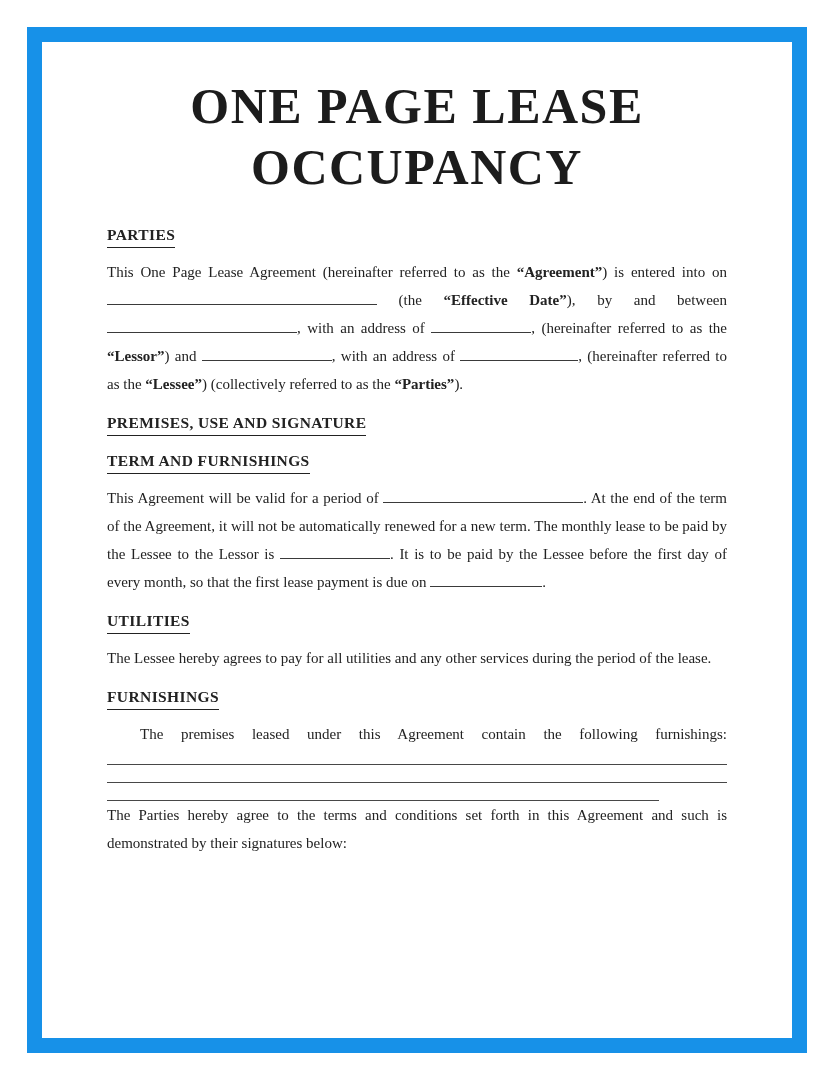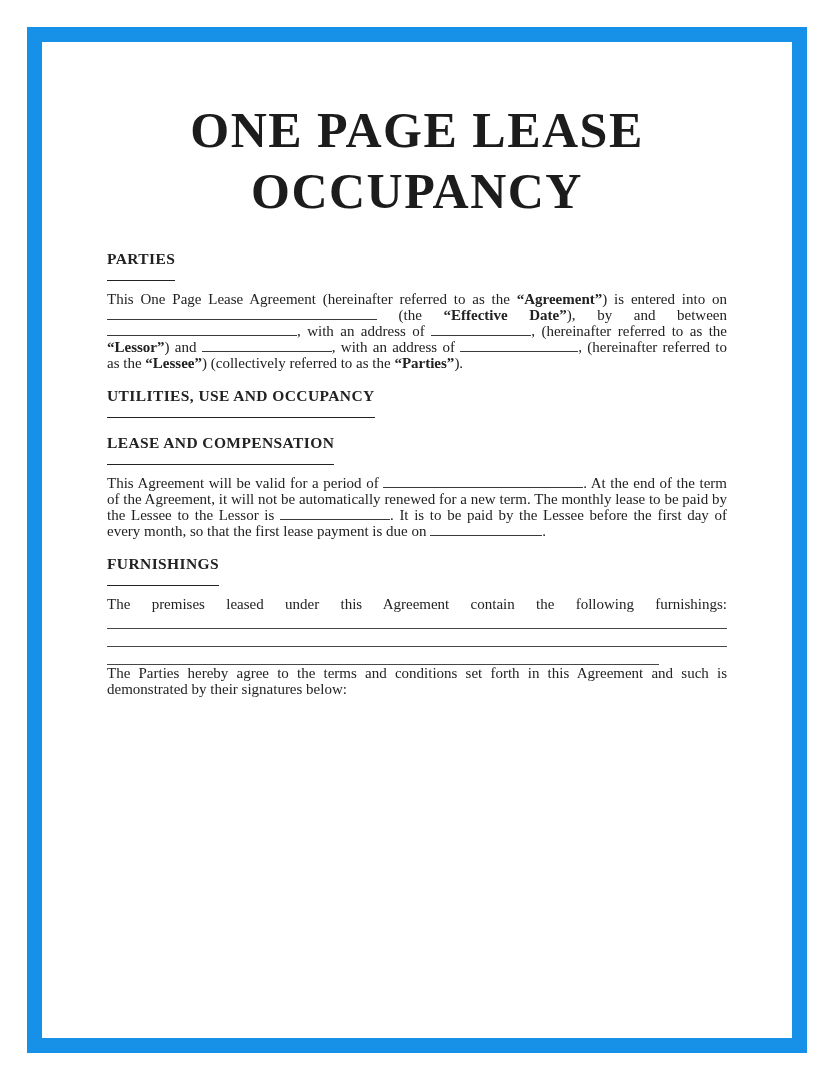--- a/index.html
+++ b/index.html
@@ -17,47 +17,47 @@
     inset: 27px;
     border: 15px solid #1791e8;
     background: #ffffff;
   }
   .content {
     padding: 0 65px;
     width: 100%;
     height: 100%;
   }
   h1.doc-title {
-    margin: 58px 0 26px 0;
+    margin: 34px 0 26px 0;
     text-align: center;
     font-size: 50px;
     line-height: 61px;
     font-weight: bold;
     letter-spacing: 1.5px;
     color: #1c1c1c;
   }
   section h2 {
     font-size: 15.5px;
     line-height: 21px;
     font-weight: bold;
     letter-spacing: 0.4px;
     margin: 14px 0 10px 0;
   }
   section h2 .hd-underline {
     display: inline-block;
     border-bottom: 1.7px solid #222222;
-    padding-bottom: 11px;
+    padding-bottom: 2px;
   }
   section p {
     font-size: 15px;
-    line-height: 16px;
+    line-height: 28px;
     text-align: justify;
     margin: 0 0 14px 0;
   }
-  section p.force-justify { text-align-last: justify; }
+  section p.force-justify { text-align-last: justify; margin-left: 33px; }
   .b { font-weight: bold; }
   .blank {
     display: inline-block;
     height: 13px;
     border-bottom: 1.4px solid #3a3a3a;
     vertical-align: baseline;
   }
   .write-lines { margin-top: -14px; margin-bottom: 0; }
   .write-line {
     height: 18px;
@@ -70,27 +70,29 @@
 
 <div class="frame">
   <div class="content">
     <h1 class="doc-title"><span>ONE PAGE LEASE</span><br><span>OCCUPANCY</span></h1>
     <main id="sections">
         <section>
           <h2><span class="hd-underline">PARTIES</span></h2>
           <p><span>This One Page Lease Agreement (hereinafter referred to as the </span><span class="b">“Agreement”</span><span>) is entered into on </span><span class="blank" style="width: 270px;"></span><span> (the </span><span class="b">“Effective Date”</span><span>), by and between </span><span class="blank" style="width: 190px;"></span><span>, with an address of </span><span class="blank" style="width: 100px;"></span><span>, (hereinafter referred to as the </span><span class="b">“Lessor”</span><span>) and </span><span class="blank" style="width: 130px;"></span><span>, with an address of </span><span class="blank" style="width: 118px;"></span><span>, (hereinafter referred to as the </span><span class="b">“Lessee”</span><span>) (collectively referred to as the </span><span class="b">“Parties”</span><span>).</span></p>
         </section>
         <section>
-          <h2><span class="hd-underline">UTILITIES, USE AND OCCUPANCY</span></h2>
+          <h2><span class="hd-underline">PREMISES, USE AND SIGNATURE</span></h2>
         </section>
         <section>
-          <h2><span class="hd-underline">LEASE AND COMPENSATION</span></h2>
+          <h2><span class="hd-underline">TERM AND FURNISHINGS</span></h2>
           <p><span>This Agreement will be valid for a period of </span><span class="blank" style="width: 200px;"></span><span>. At the end of the term of the Agreement, it will not be automatically renewed for a new term. The monthly lease to be paid by the Lessee to the Lessor is </span><span class="blank" style="width: 110px;"></span><span>. It is to be paid by the Lessee before the first day of every month, so that the first lease payment is due on </span><span class="blank" style="width: 112px;"></span><span>.</span></p>
         </section>
         <section>
+          <h2><span class="hd-underline">UTILITIES</span></h2>
+          <p><span>The Lessee hereby agrees to pay for all utilities and any other services during the period of the lease.</span></p>
         </section>
         <section>
           <h2><span class="hd-underline">FURNISHINGS</span></h2>
           <p class="force-justify"><span>The premises leased under this Agreement contain the following furnishings:</span></p>
           <div class="write-lines">
             <div class="write-line" style="width: 100%;"></div>
             <div class="write-line" style="width: 100%;"></div>
             <div class="write-line" style="width: 89%;"></div>
           </div>
         </section>

